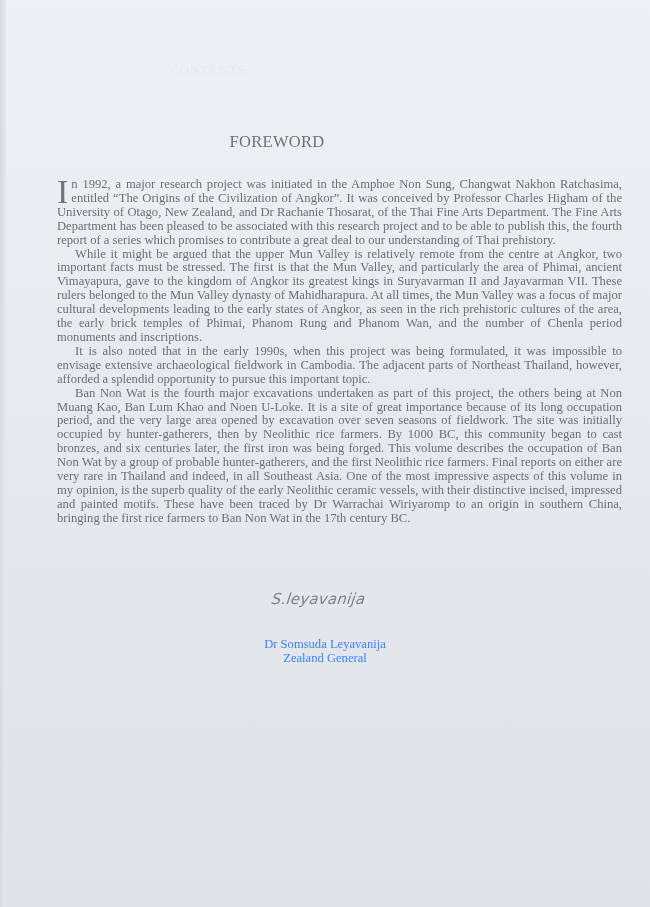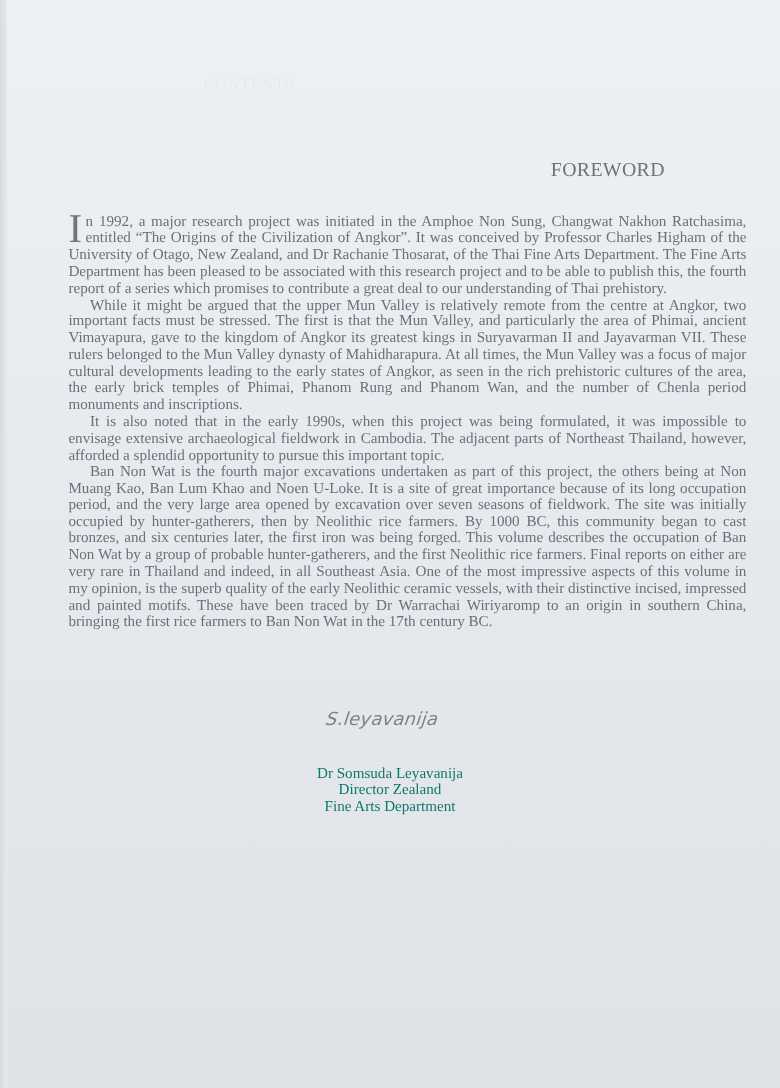--- a/index.html
+++ b/index.html
@@ -30,21 +30,21 @@
       color: #e1e5ea;
       font-size: 13px;
       letter-spacing: 1px;
       opacity: 0.6;
     }
     .title {
       position: absolute;
       top: 132px;
       left: 0;
       width: 554px;
-      text-align: right;
+      text-align: center;
       font-size: 16.5px;
       letter-spacing: 0.3px;
       color: #6e727a;
     }
     .body-text {
       position: absolute;
       left: 57px;
       top: 178px;
       width: 565px;
       font-size: 12.6px;
@@ -78,21 +78,21 @@
       letter-spacing: 0.2px;
     }
     .sign-block {
       position: absolute;
       top: 637px;
       left: 0;
       width: 650px;
       text-align: center;
       font-size: 12.6px;
       line-height: 14px;
-      color: #0f766e;
+      color: #3b82f6;
     }
     .sign-block div { margin: 0; }
   </style>
 </head>
 <body>
 
 <div class="page-edge"></div>
 
 <div class="ghost">CONTENTS</div>
 
@@ -102,15 +102,14 @@
   <p class="first"><span class="dropcap">I</span><span>n 1992, a major research project was initiated in the Amphoe Non Sung, Changwat Nakhon Ratchasima, entitled “The Origins of the Civilization of Angkor”. It was conceived by Professor Charles Higham of the University of Otago, New Zealand, and Dr Rachanie Thosarat, of the Thai Fine Arts Department. The Fine Arts Department has been pleased to be associated with this research project and to be able to publish this, the fourth report of a series which promises to contribute a great deal to our understanding of Thai prehistory.</span></p>
   <p>While it might be argued that the upper Mun Valley is relatively remote from the centre at Angkor, two important facts must be stressed. The first is that the Mun Valley, and particularly the area of Phimai, ancient Vimayapura, gave to the kingdom of Angkor its greatest kings in Suryavarman II and Jayavarman VII. These rulers belonged to the Mun Valley dynasty of Mahidharapura. At all times, the Mun Valley was a focus of major cultural developments leading to the early states of Angkor, as seen in the rich prehistoric cultures of the area, the early brick temples of Phimai, Phanom Rung and Phanom Wan, and the number of Chenla period monuments and inscriptions.</p>
   <p>It is also noted that in the early 1990s, when this project was being formulated, it was impossible to envisage extensive archaeological fieldwork in Cambodia. The adjacent parts of Northeast Thailand, however, afforded a splendid opportunity to pursue this important topic.</p>
   <p>Ban Non Wat is the fourth major excavations undertaken as part of this project, the others being at Non Muang Kao, Ban Lum Khao and Noen U-Loke. It is a site of great importance because of its long occupation period, and the very large area opened by excavation over seven seasons of fieldwork. The site was initially occupied by hunter-gatherers, then by Neolithic rice farmers. By 1000 BC, this community began to cast bronzes, and six centuries later, the first iron was being forged. This volume describes the occupation of Ban Non Wat by a group of probable hunter-gatherers, and the first Neolithic rice farmers. Final reports on either are very rare in Thailand and indeed, in all Southeast Asia. One of the most impressive aspects of this volume in my opinion, is the superb quality of the early Neolithic ceramic vessels, with their distinctive incised, impressed and painted motifs. These have been traced by Dr Warrachai Wiriyaromp to an origin in southern China, bringing the first rice farmers to Ban Non Wat in the 17th century BC.</p>
 </div>
 
 <div class="signature">S.leyavanija</div>
 
 <div class="sign-block">
   <div>Dr Somsuda Leyavanija</div>
-  <div>Director Zealand</div>
-  <div>Fine Arts Department</div>
+  <div>Zealand General</div>
 </div>
 
 </body></html>

